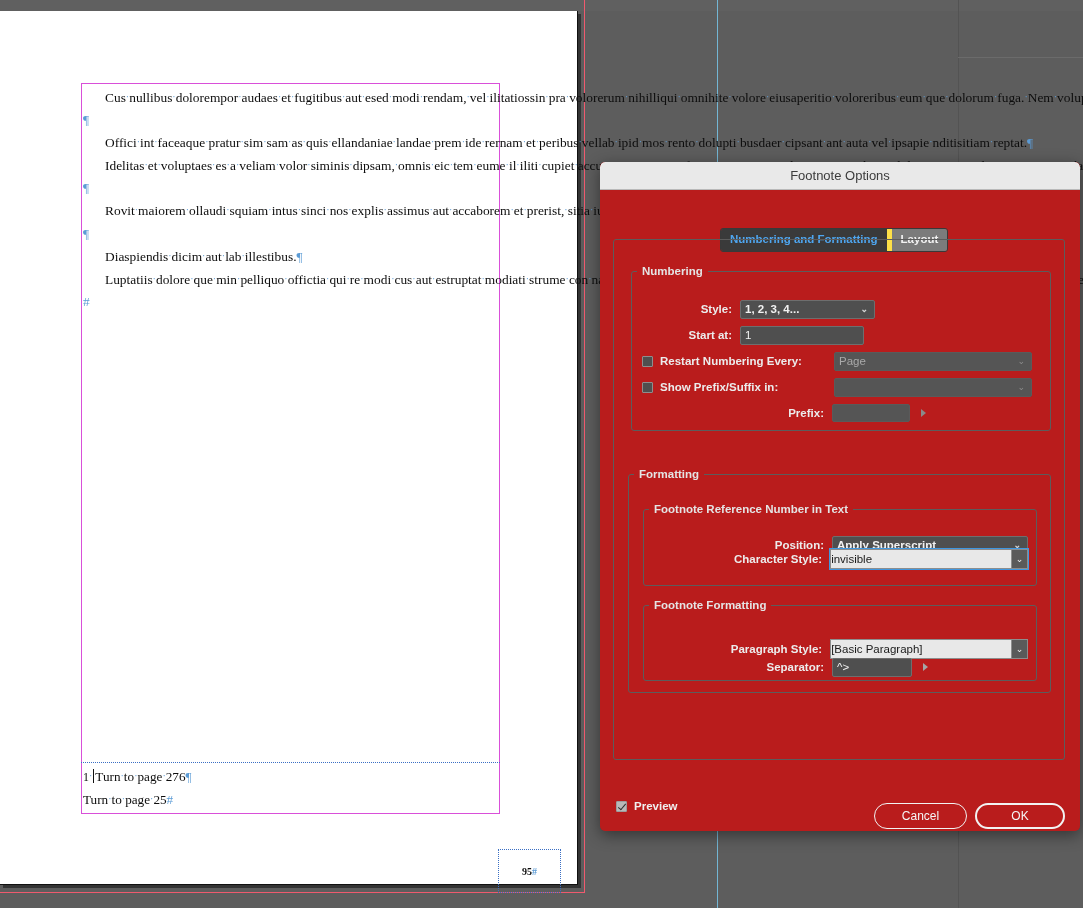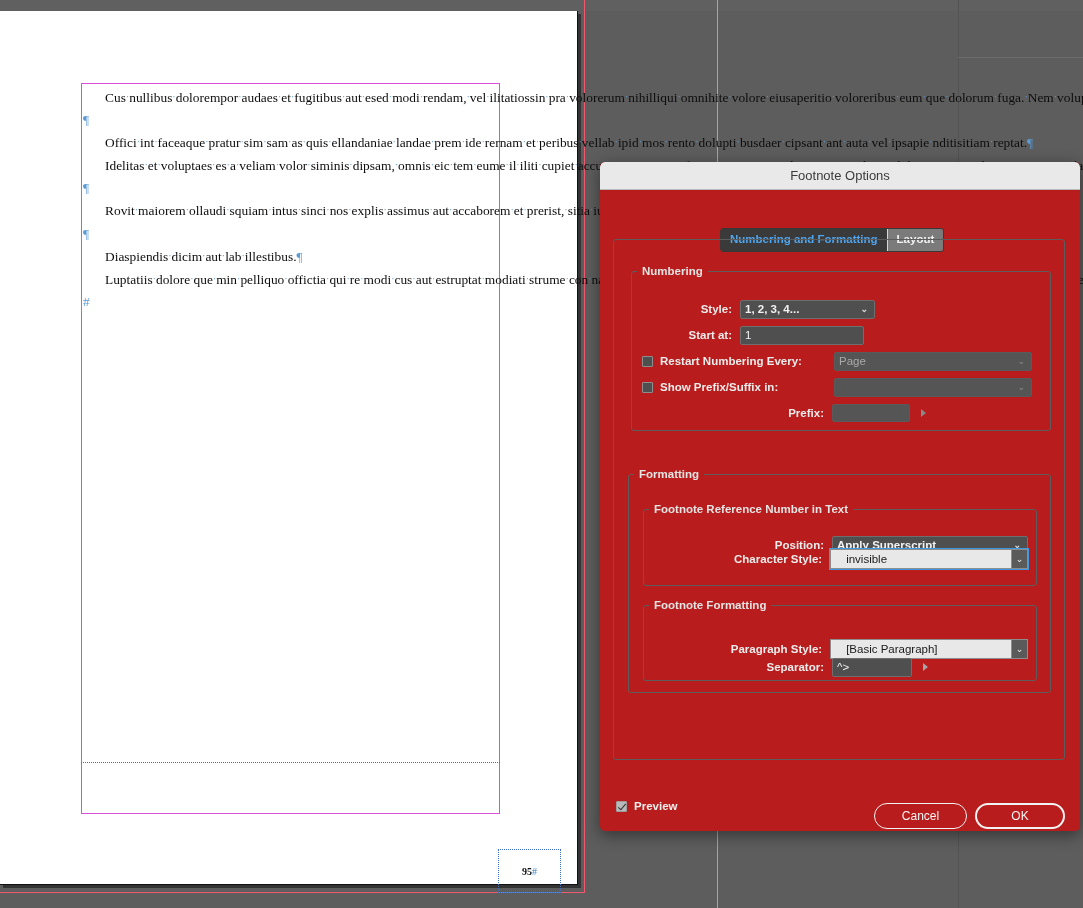--- a/index.html
+++ b/index.html
@@ -200,21 +200,21 @@
     line-height: 13px;
     cursor: default;
   }
   .tab.active {
     background: #3a3a3a;
     color: #4ea6f0;
   }
   .tab.inactive {
     background: #7b7b7b;
     color: #f2f2f2;
-    border-left: 1px solid #fde047;
+    border-left: 5px solid #fde047;
     text-align: right;
   }
 
   
   .tab-frame {
     position: absolute;
     left: 13px;
     top: 49px;
     width: 452px;
     height: 521px;
@@ -332,21 +332,21 @@
   }
   .combo-light .field {
     flex: 1;
     background: #e8e8e8;
     border: 1px solid #8d8d8d;
     border-right: none;
     color: #1a1a1a;
     font-size: 11.5px;
     display: flex;
     align-items: center;
-    padding: 0 15px;
+    padding: 0 0;
     box-sizing: border-box;
   }
   .combo-light .arrow {
     width: 17px;
     background: #5a5a5a;
     border: 1px solid #8d8d8d;
     color: #f0f0f0;
     font-size: 9px;
     display: flex;
     align-items: center;
@@ -455,20 +455,24 @@
         <p><span>Offici<span class="fn-dot">·</span>int<span class="fn-dot">·</span>faceaque<span class="fn-dot">·</span>pratur<span class="fn-dot">·</span>sim<span class="fn-dot">·</span>sam<span class="fn-dot">·</span>as<span class="fn-dot">·</span>quis<span class="fn-dot">·</span>ellandaniae<span class="fn-dot">·</span>landae<span class="fn-dot">·</span>prem<span class="fn-dot">·</span>ide<span class="fn-dot">·</span>rernam<span class="fn-dot">·</span>et<span class="fn-dot">·</span>peribus<span class="fn-dot">·</span>vellab<span class="fn-dot">·</span>ipid<span class="fn-dot">·</span>mos<span class="fn-dot">·</span>rento<span class="fn-dot">·</span>dolupti<span class="fn-dot">·</span>busdaer<span class="fn-dot">·</span>cipsant<span class="fn-dot">·</span>ant<span class="fn-dot">·</span>auta<span class="fn-dot">·</span>vel<span class="fn-dot">·</span>ipsapie<span class="fn-dot">·</span>nditisitiam<span class="fn-dot">·</span>reptat.</span><span class="pilcrow">¶</span></p>
         <p><span>Idelitas<span class="fn-dot">·</span>et<span class="fn-dot">·</span>voluptaes<span class="fn-dot">·</span>es<span class="fn-dot">·</span>a<span class="fn-dot">·</span>veliam<span class="fn-dot">·</span>volor<span class="fn-dot">·</span>siminis<span class="fn-dot">·</span>dipsam,<span class="fn-dot">·</span>omnis<span class="fn-dot">·</span>eic<span class="fn-dot">·</span>tem<span class="fn-dot">·</span>eume<span class="fn-dot">·</span>il<span class="fn-dot">·</span>iliti<span class="fn-dot">·</span>cupiet<span class="fn-dot">·</span>accus<span class="fn-dot">·</span>et<span class="fn-dot">·</span>poreperum<span class="fn-dot">·</span>faccae<span class="fn-dot">·</span>sit<span class="fn-dot">·</span>issi<span class="fn-dot">·</span>tet<span class="fn-dot">·</span>voluptat<span class="fn-dot">·</span>veniendae<span class="fn-dot">·</span>si<span class="fn-dot">·</span>doluptatus<span class="fn-dot">·</span>cus<span class="fn-dot">·</span>idit,<span class="fn-dot">·</span>comnimu<span class="fn-dot">·</span>sandameriodictemfuga.Aquamusest,queomniasdoloremporrenihicietquiatevolorem.Etquisquatur?</span><span class="pilcrow">¶</span></p>
         <p><span>Rovit<span class="fn-dot">·</span>maiorem<span class="fn-dot">·</span>ollaudi<span class="fn-dot">·</span>squiam<span class="fn-dot">·</span>intus<span class="fn-dot">·</span>sinci<span class="fn-dot">·</span>nos<span class="fn-dot">·</span>explis<span class="fn-dot">·</span>assimus<span class="fn-dot">·</span>aut<span class="fn-dot">·</span>accaborem<span class="fn-dot">·</span>et<span class="fn-dot">·</span>prerist,<span class="fn-dot">·</span>sitia<span class="fn-dot">·</span>ius<span class="fn-dot">·</span>acepe<span class="fn-dot">·</span>velent<span class="fn-dot">·</span>odipiet<span class="fn-dot">·</span>fuga.<span class="fn-dot">·</span>Nam<span class="fn-dot">·</span>sa<span class="fn-dot">·</span>que<span class="fn-dot">·</span>net<span class="fn-dot">·</span>eos<span class="fn-dot">·</span>aut<span class="fn-dot">·</span>etur?</span><span class="pilcrow">¶</span></p>
         <p><span>Diaspiendis<span class="fn-dot">·</span>dicim<span class="fn-dot">·</span>aut<span class="fn-dot">·</span>lab<span class="fn-dot">·</span>illestibus.</span><span class="pilcrow">¶</span></p>
         <p><span>Luptatiis<span class="fn-dot">·</span>dolore<span class="fn-dot">·</span>que<span class="fn-dot">·</span>min<span class="fn-dot">·</span>pelliquo<span class="fn-dot">·</span>offictia<span class="fn-dot">·</span>qui<span class="fn-dot">·</span>re<span class="fn-dot">·</span>modi<span class="fn-dot">·</span>cus<span class="fn-dot">·</span>aut<span class="fn-dot">·</span>estruptat<span class="fn-dot">·</span>modiati<span class="fn-dot">·</span>strume<span class="fn-dot">·</span>con<span class="fn-dot">·</span>nam<span class="fn-dot">·</span>quia<span class="fn-dot">·</span>erum<span class="fn-dot">·</span>ute<span class="fn-dot">·</span>volorat<span class="fn-dot">·</span>emporpos<span class="fn-dot">·</span>molutecus,<span class="fn-dot">·</span>ullabor<span class="fn-dot">·</span>ehentur<span class="fn-dot">·</span>sunt<span class="fn-dot">·</span>remporrum<span class="fn-dot">·</span>es<span class="fn-dot">·</span>aut<span class="fn-dot">·</span>reseritetressit,situtprorumetapietditiaeandam,officaeeaquotet,cusdeliumisquiaturitest,etaudignatquiatiursiminturanimosde.</span> <span class="hashmark">#</span></p>
       </div>
     </div>
 
     <div id="footnote-divider"></div>
 
+    <div id="footnote-area">
+      <p class="fn-line"><span class="fn-num">1</span><span class="fn-dot">·</span><span class="fn-caret"></span><span>Turn<span class="fn-dot">·</span>to<span class="fn-dot">·</span>page<span class="fn-dot">·</span>276</span><span class="pilcrow">¶</span></p>
+      <p class="fn-line"><span>Turn<span class="fn-dot">·</span>to<span class="fn-dot">·</span>page<span class="fn-dot">·</span>25</span><span class="hashmark">#</span></p>
+    </div>
 
     <div id="page-number-box">
       <span>95</span>
         <span class="hashmark">#</span>
     </div>
 
   </div>
 
   <div id="dialog">
 

